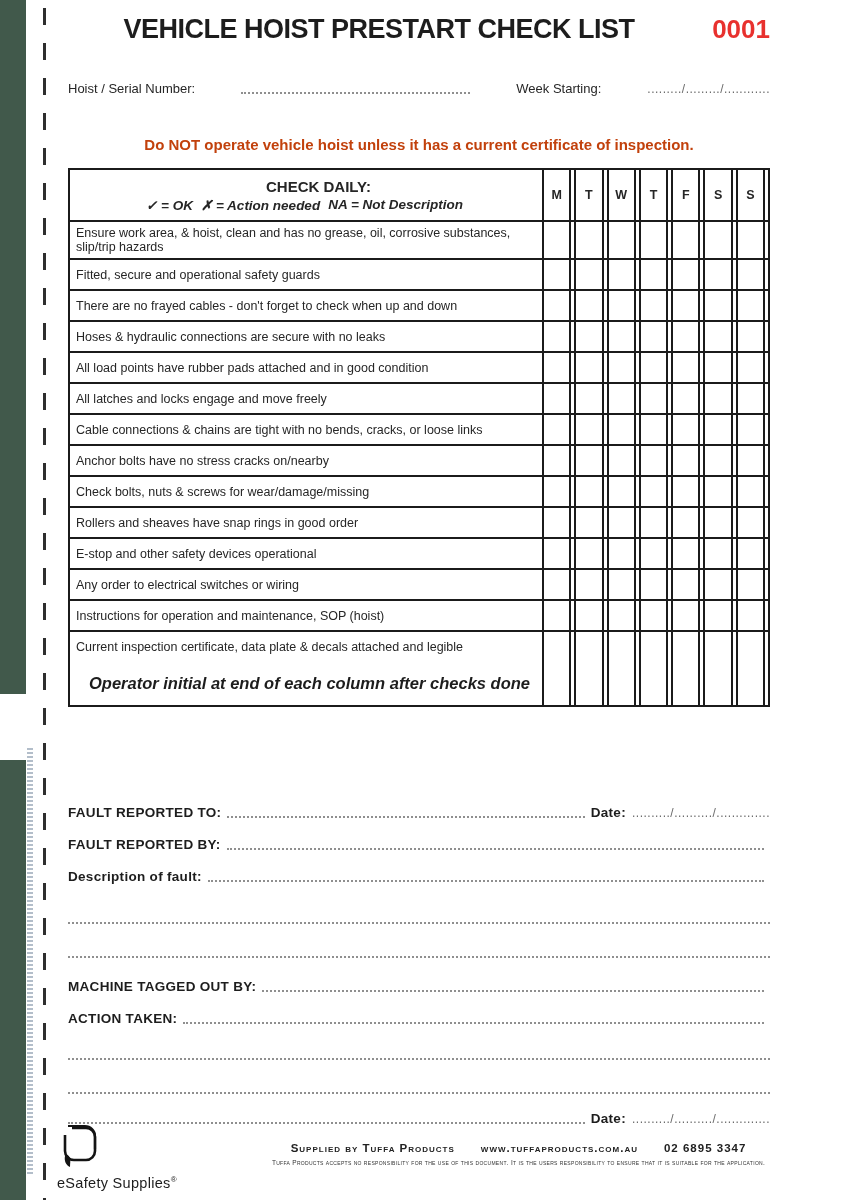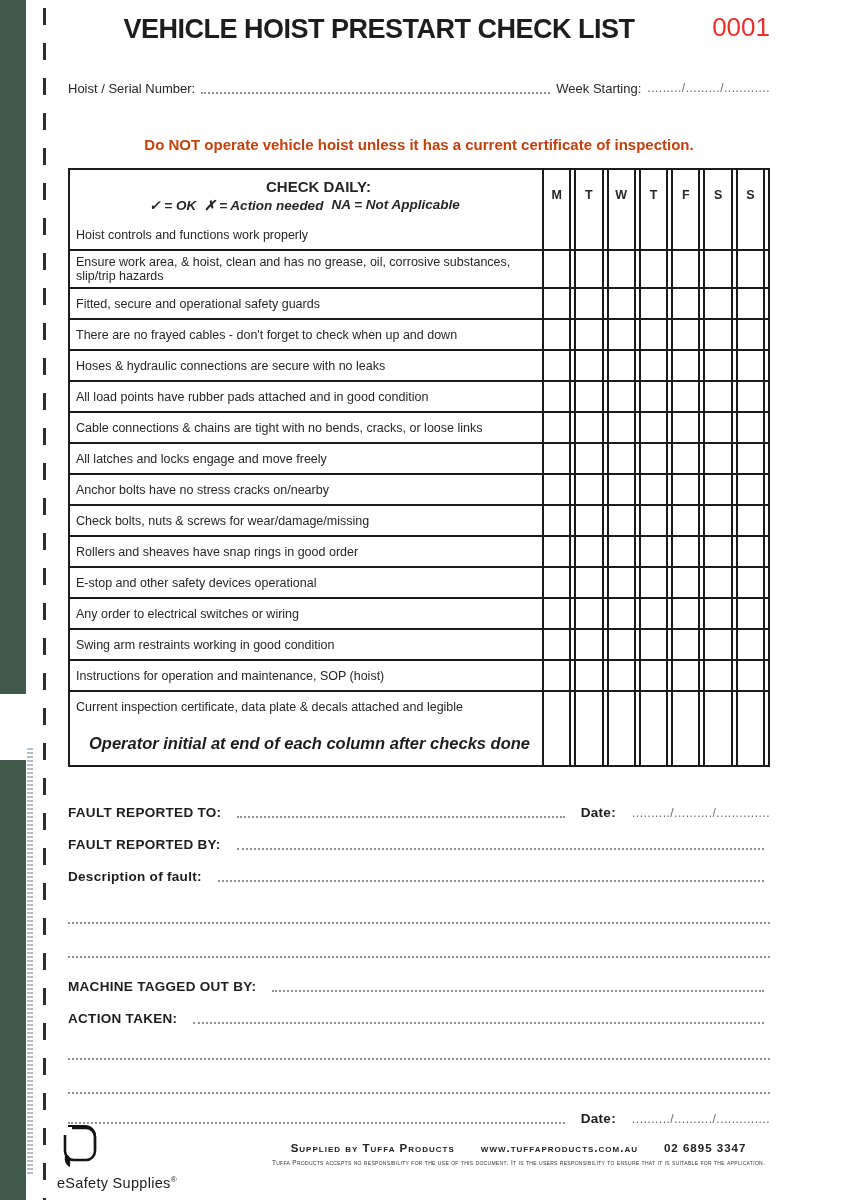--- a/index.html
+++ b/index.html
@@ -14,24 +14,24 @@
   .microtext-band{
     position:absolute;left:27px;top:748px;width:6px;height:428px;
     background:repeating-linear-gradient(to bottom, rgba(116,136,158,.55) 0 2px, rgba(116,136,158,0) 2px 4px);
   }
   .perforation{
     position:absolute;left:43px;top:8px;bottom:0;width:3px;
     background:repeating-linear-gradient(to bottom,#2e2e2e 0 17px, transparent 17px 35px);
   }
   
   .content{position:absolute;left:68px;width:702px;top:0;height:1200px;}
-  .hdr{position:absolute;top:12px;left:0;right:0;display:flex;align-items:flex-start;gap:8px;}
+  .hdr{position:absolute;top:12px;left:0;right:0;display:flex;align-items:flex-end;gap:8px;}
   .title{flex:1;text-align:center;font-size:27px;font-weight:700;letter-spacing:-.5px;color:#1d1d1d;padding-top:2px;}
-  .form-no{width:72px;text-align:right;font-size:26px;font-weight:400;color:#e8312e;}
-  .serial-row{position:absolute;top:80px;left:0;right:0;display:flex;align-items:center;font-size:13px;}
+  .form-no{width:72px;text-align:right;font-size:26px;font-weight:700;color:#e8312e;}
+  .serial-row{position:absolute;top:80px;left:0;right:0;display:flex;align-items:flex-end;font-size:13px;gap:40px;}
   .lbl{white-space:nowrap;}
   .fill{flex:1;border-bottom:2px dotted #8f8f8f;height:12px;margin:0 6px 2px 6px;}
   .date-dots{color:#6a6a6a;font-size:12px;letter-spacing:.5px;white-space:nowrap;}
   .warning{position:absolute;top:136px;left:0;right:0;text-align:center;font-size:15px;font-weight:700;color:#c2410c;}
 
   
   .ct{position:absolute;top:168px;left:0;right:0;border:2.5px solid #1b1b1b;}
   .ct-row{display:flex;align-items:stretch;}
   .ct-row + .ct-row{border-top:2px solid #1b1b1b;}
   .ct-left{flex:1;padding:4px 6px;display:flex;align-items:center;font-size:12.5px;min-height:29px;box-sizing:border-box;}
@@ -39,21 +39,21 @@
   .ct-day{flex:1;border-left:2px solid #1b1b1b;border-right:2px solid #1b1b1b;display:flex;align-items:center;justify-content:center;font-size:12.5px;font-weight:700;}
   .ct-head .ct-left{flex-direction:column;justify-content:center;min-height:50px;padding:4px 6px;}
   .ct-head-title{font-size:15px;font-weight:700;margin-left:28px;}
   .ct-legend{display:flex;gap:8px;font-size:13.5px;font-weight:700;margin-top:2px;font-style:italic;}
   .ct-operator .ct-left{min-height:44px;justify-content:center;font-size:16.5px;font-weight:700;font-style:italic;color:#1d1d1d;padding-left:16px;}
 
   
   .sect{position:absolute;left:0;right:0;}
   .sect-fault{top:806px;}
   .sect-tagout{top:980px;}
-  .w-row{display:flex;align-items:flex-end;height:14px;margin-bottom:18px;font-size:13.5px;font-weight:700;letter-spacing:.3px;color:#1d1d1d;gap:10px;}
+  .w-row{display:flex;align-items:flex-end;height:14px;margin-bottom:18px;font-size:13.5px;font-weight:700;letter-spacing:.3px;color:#1d1d1d;}
   .w-line{border-bottom:2px dotted #8f8f8f;height:14px;margin-bottom:18px;}
   .w-gap{margin-top:24px;}
 
   
   .footer-logo{position:absolute;left:57px;top:1124px;width:130px;text-align:left;}
   .logo-text{font-size:14.5px;color:#1d1d1d;letter-spacing:.3px;margin-top:1px;}
   .logo-reg{font-size:8px;vertical-align:super;}
   .footer-block{position:absolute;left:188px;right:-8px;top:1142px;text-align:center;}
   .supplier-line{font-size:11.5px;font-weight:600;letter-spacing:1px;color:#222;font-variant:small-caps;display:flex;justify-content:center;gap:26px;}
   .disclaimer{font-size:6.5px;letter-spacing:.3px;color:#333;font-variant:small-caps;margin-top:5px;white-space:nowrap;}
@@ -82,37 +82,36 @@
 
   <div class="warning">Do NOT operate vehicle hoist unless it has a current certificate of inspection.</div>
 
   <div class="ct">
     <div class="ct-row ct-head">
       <div class="ct-left">
         <div class="ct-head-title">CHECK DAILY:</div>
         <div class="ct-legend">
           <span>✓ = OK</span>
           <span>✗ = Action needed</span>
-          <span>NA = Not Applicable</span>
+          <span>NA = Not Description</span>
         </div>
       </div>
       <div class="ct-days">
         <div class="ct-day">M</div>
         <div class="ct-day">T</div>
         <div class="ct-day">W</div>
         <div class="ct-day">T</div>
         <div class="ct-day">F</div>
         <div class="ct-day">S</div>
         <div class="ct-day">S</div>
       </div>
     </div>
 
     <div>
   <div class="ct-row">
-    <div class="ct-left ct-text">Hoist controls and functions work properly</div>
     <div class="ct-days">
       <div class="ct-day"></div>
       <div class="ct-day"></div>
       <div class="ct-day"></div>
       <div class="ct-day"></div>
       <div class="ct-day"></div>
       <div class="ct-day"></div>
       <div class="ct-day"></div>
     </div>
   </div>
@@ -176,46 +175,46 @@
       <div class="ct-day"></div>
       <div class="ct-day"></div>
       <div class="ct-day"></div>
       <div class="ct-day"></div>
       <div class="ct-day"></div>
       <div class="ct-day"></div>
     </div>
   </div>
 
   <div class="ct-row">
+    <div class="ct-left ct-text">All latches and locks engage and move freely</div>
+    <div class="ct-days">
+      <div class="ct-day"></div>
+      <div class="ct-day"></div>
+      <div class="ct-day"></div>
+      <div class="ct-day"></div>
+      <div class="ct-day"></div>
+      <div class="ct-day"></div>
+      <div class="ct-day"></div>
+    </div>
+  </div>
+
+  <div class="ct-row">
     <div class="ct-left ct-text">Cable connections &amp; chains are tight with no bends, cracks, or loose links</div>
     <div class="ct-days">
       <div class="ct-day"></div>
       <div class="ct-day"></div>
       <div class="ct-day"></div>
       <div class="ct-day"></div>
       <div class="ct-day"></div>
       <div class="ct-day"></div>
       <div class="ct-day"></div>
     </div>
   </div>
 
   <div class="ct-row">
-    <div class="ct-left ct-text">All latches and locks engage and move freely</div>
-    <div class="ct-days">
-      <div class="ct-day"></div>
-      <div class="ct-day"></div>
-      <div class="ct-day"></div>
-      <div class="ct-day"></div>
-      <div class="ct-day"></div>
-      <div class="ct-day"></div>
-      <div class="ct-day"></div>
-    </div>
-  </div>
-
-  <div class="ct-row">
     <div class="ct-left ct-text">Anchor bolts have no stress cracks on/nearby</div>
     <div class="ct-days">
       <div class="ct-day"></div>
       <div class="ct-day"></div>
       <div class="ct-day"></div>
       <div class="ct-day"></div>
       <div class="ct-day"></div>
       <div class="ct-day"></div>
       <div class="ct-day"></div>
     </div>
@@ -266,32 +265,20 @@
       <div class="ct-day"></div>
       <div class="ct-day"></div>
       <div class="ct-day"></div>
       <div class="ct-day"></div>
       <div class="ct-day"></div>
       <div class="ct-day"></div>
       <div class="ct-day"></div>
     </div>
   </div>
 
-  <div class="ct-row">
-    <div class="ct-left ct-text">Swing arm restraints working in good condition</div>
-    <div class="ct-days">
-      <div class="ct-day"></div>
-      <div class="ct-day"></div>
-      <div class="ct-day"></div>
-      <div class="ct-day"></div>
-      <div class="ct-day"></div>
-      <div class="ct-day"></div>
-      <div class="ct-day"></div>
-    </div>
-  </div>
 
   <div class="ct-row">
     <div class="ct-left ct-text">Instructions for operation and maintenance, SOP (hoist)</div>
     <div class="ct-days">
       <div class="ct-day"></div>
       <div class="ct-day"></div>
       <div class="ct-day"></div>
       <div class="ct-day"></div>
       <div class="ct-day"></div>
       <div class="ct-day"></div>

